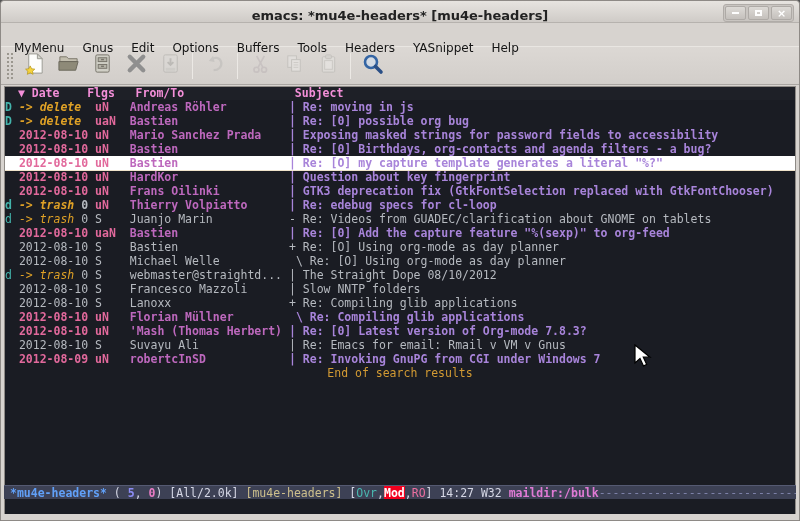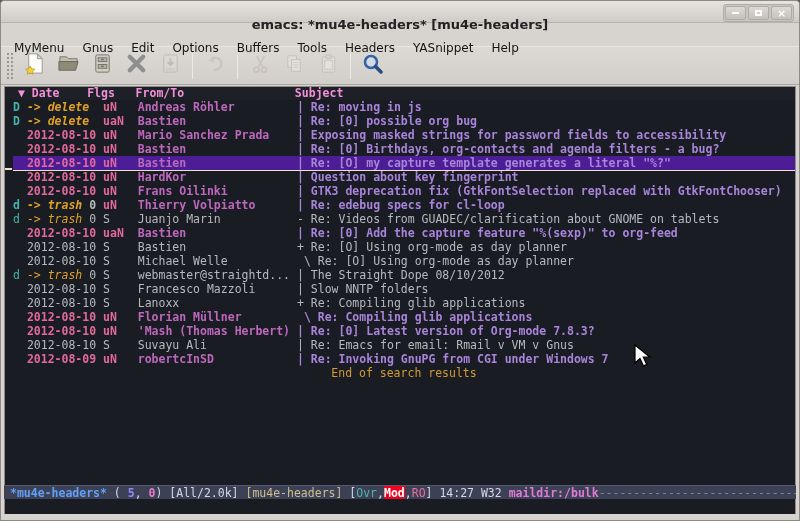--- a/index.html
+++ b/index.html
@@ -2,21 +2,21 @@
 <html><head>
 <meta charset="utf-8">
 <style>
   html,body{margin:0;padding:0;background:#555;}
   *{box-sizing:border-box;}
   .window{position:relative;width:800px;height:521px;background:#d7d3cf;border:1px solid #8e8a86;
           border-radius:4px 4px 0 0;overflow:hidden;font-family:"DejaVu Sans",sans-serif;}
   
   .titlebar{height:22px;background:linear-gradient(#e7e4e0,#cfcbc7);border-bottom:1px solid #b6b2ae;
             position:relative;border-radius:4px 4px 0 0;}
-  .title-text{position:absolute;left:0;right:0;top:16px;text-align:center;font-size:13px;font-weight:bold;color:#222;}
+  .title-text{position:absolute;left:0;right:0;top:7px;text-align:center;font-size:13px;font-weight:bold;color:#222;}
   .winbtns{position:absolute;right:5px;top:3px;display:flex;gap:2px;background:#c9c5c1;border:1px solid #b0aca8;
            border-radius:3px;padding:1px;}
   .wbtn{width:21px;height:14px;background:linear-gradient(#dddad6,#c4c0bc);border:1px solid #aeaaa6;border-radius:2px;
         display:flex;align-items:center;justify-content:center;color:#fff;font-size:11px;font-weight:bold;line-height:1;}
   .glyph-bar{display:block;width:7px;height:2px;background:#fdfdfd;}
   .glyph-box{display:block;width:7px;height:6px;border:2px solid #fdfdfd;}
   
   .menubar{height:23px;display:flex;align-items:center;padding-left:4px;background:#d7d3cf;font-size:12px;color:#141414;}
   .menu-item{padding:10px 9px;white-space:nowrap;margin-top:26px;}
   
@@ -26,32 +26,32 @@
              background-size:4px 4px;}
   .tb-btn{width:34px;height:32px;display:flex;align-items:center;justify-content:center;border-radius:3px;}
   .tb-btn.disabled{opacity:.42;filter:grayscale(.6);}
   .tb-sep{width:1px;height:26px;background:#a9a5a1;border-right:1px solid #ece9e5;margin:0 5px;}
   
   .frame-inner{position:absolute;left:3px;right:3px;top:85px;bottom:6px;background:#1a1c23;
                border:1px solid #8e8a86;border-bottom:none;display:flex;flex-direction:column;}
   .mono{font-family:"DejaVu Sans Mono",monospace;font-size:11.5px;}
   .header-line{height:13px;line-height:13px;white-space:pre;color:#f48fd9;font-weight:bold;
                padding-left:6px;background:#1e2027;}
-  .buffer{flex:1;position:relative;padding-left:8px;overflow:hidden;}
+  .buffer{flex:1;position:relative;overflow:hidden;}
   .row{white-space:pre;height:14px;line-height:14px;position:relative;color:#b6bac0;}
   .row.unread{font-weight:bold;}
   .row .mark{color:#43b3ab;}
   .row .target{color:#dfa126;font-style:italic;}
   .row .date{color:#b6bac0;}
   .row.unread .date,.row.unread .flags{color:#e2699c;}
   .row .from{color:#b6bac0;}
   .row.unread .from{color:#bd68bd;}
   .row .subject{color:#b6bac0;}
   .row.unread .subject{color:#a884da;}
-  .row.current{background:#4c1d95;box-shadow:0 1px 0 #efe3cb;}
+  .row.current{background:#ffffff;box-shadow:0 1px 0 #efe3cb;}
   .point-cursor{position:absolute;left:-8px;bottom:0;width:7px;height:2px;background:#efe3cb;}
   .end-marker{color:#d29a33;height:14px;line-height:14px;white-space:pre;text-align:center;}
   
   .modeline{height:14px;line-height:14px;white-space:pre;background:#3d4155;color:#d6d8e6;
             padding-left:6px;overflow:hidden;border-top:1px solid #555a72;}
   .ml-blue{color:#61a0f8;font-weight:bold;}
   .ml-violet{color:#8c8cf4;font-weight:bold;}
   .ml-pink{color:#e87cc5;font-weight:bold;}
   .ml-tan{color:#cdbf8c;}
   .ml-teal{color:#49b8b0;}

